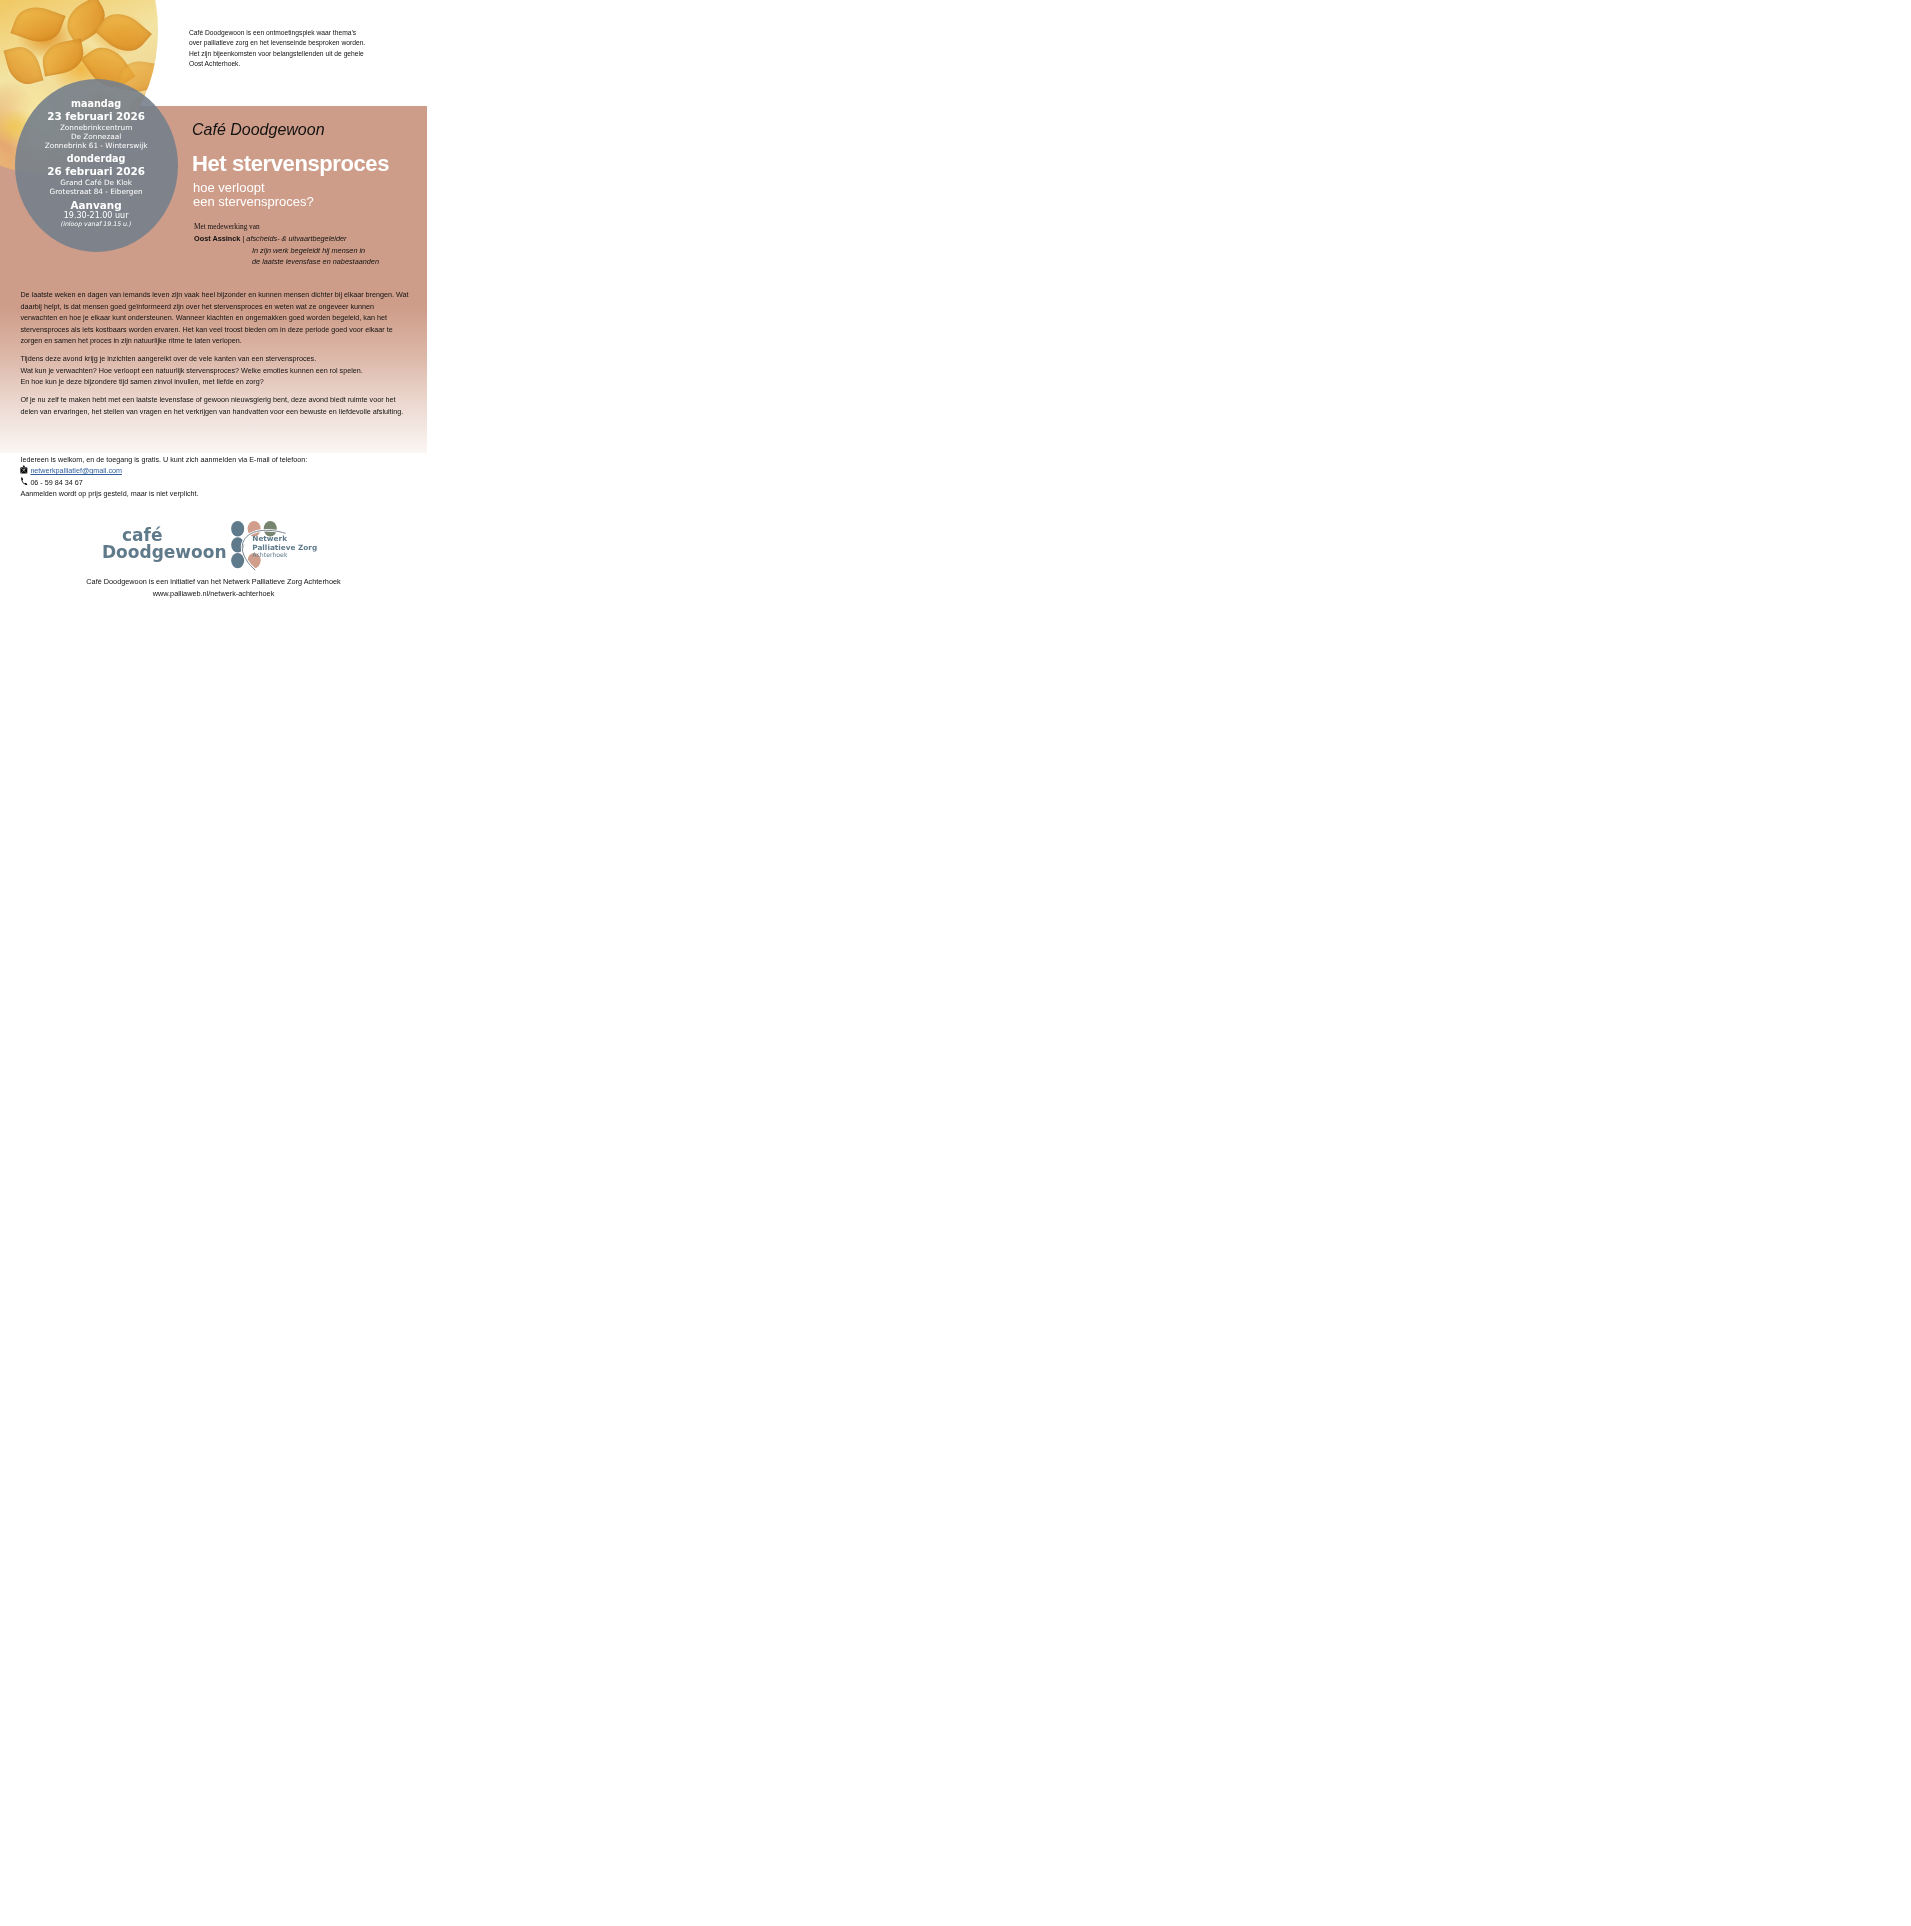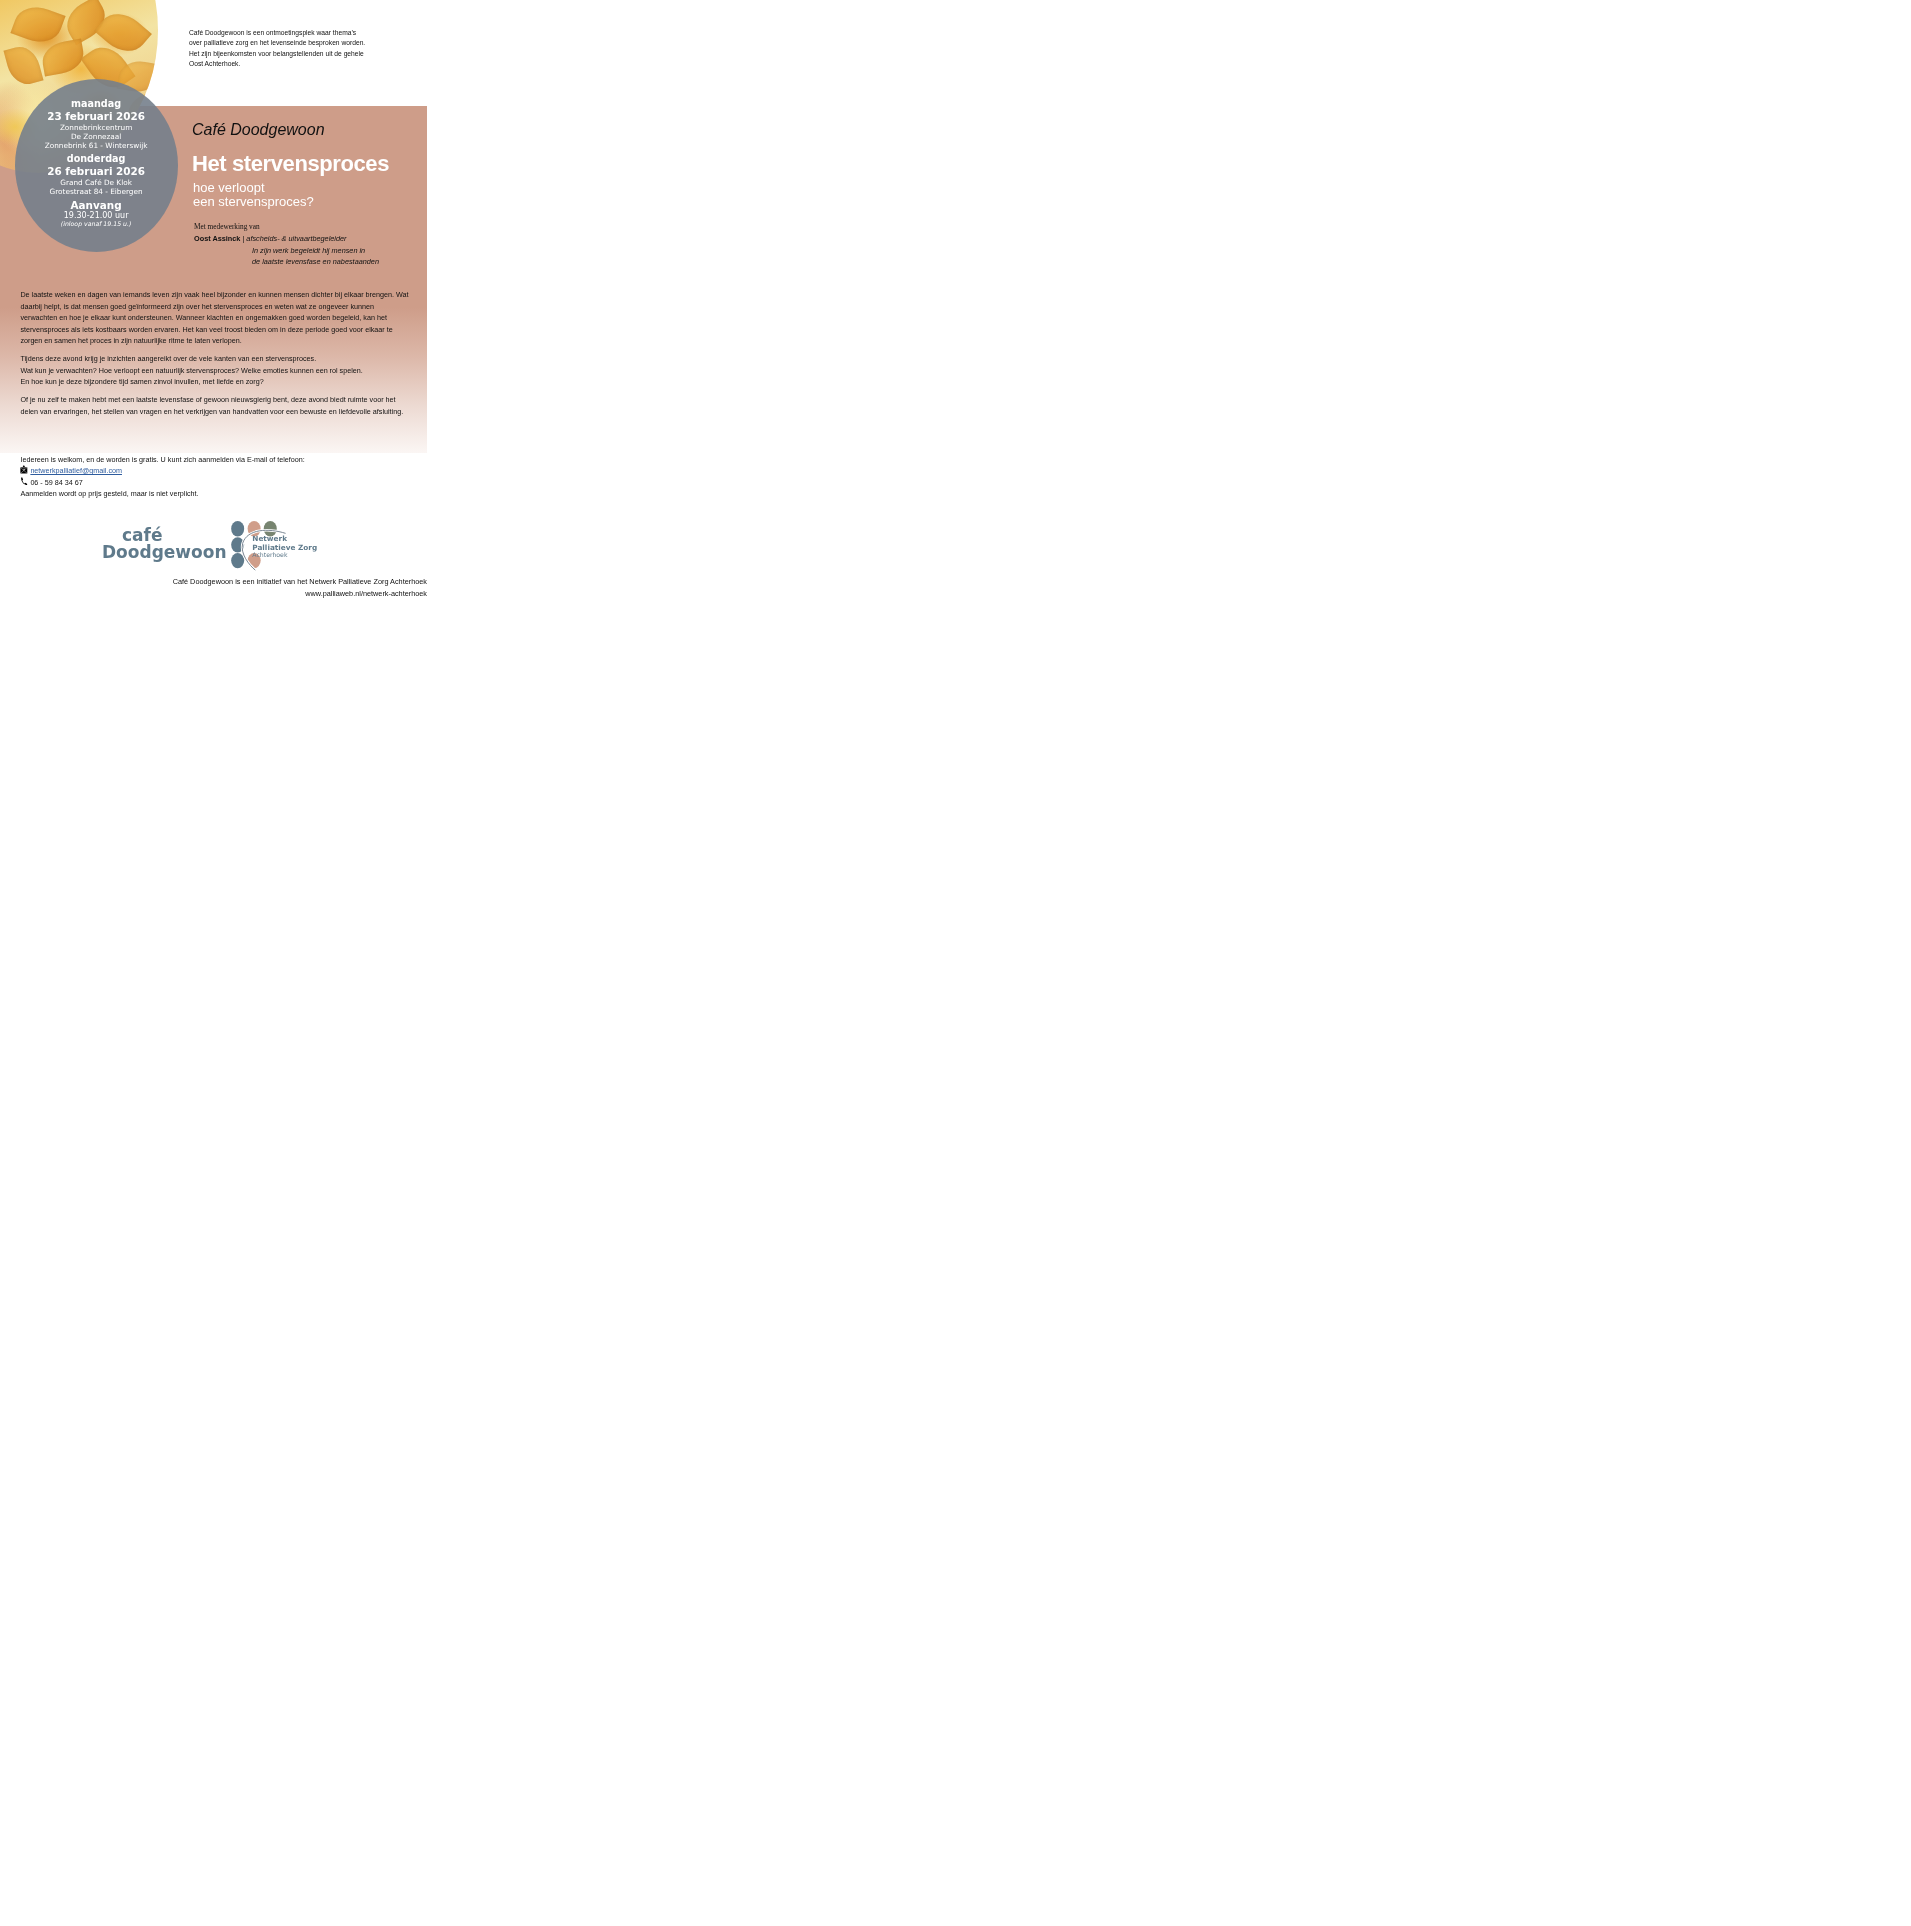--- a/index.html
+++ b/index.html
@@ -111,21 +111,21 @@
   }
   .logo-cafe .l1 { font-size: 17px; line-height: 15.4px; padding-left: 20px; }
   .logo-cafe .l2 { font-size: 17px; line-height: 18.5px; }
   .logo-network { position: absolute; left: 230px; top: 521px; width: 92px; height: 50px; }
   .logo-network .t {
     position: absolute; left: 22.3px; color: #5f7a8b; font-family: "DejaVu Sans", sans-serif;
   }
 
   
   .footer {
-    position: absolute; left: 0; width: 427px; top: 576px; text-align: right;
+    position: absolute; left: 0; width: 427px; top: 576px; text-align: center;
     font-family: "Liberation Sans", sans-serif; font-size: 7.3px; line-height: 11.6px; color: #111;
   }
 </style>
 </head>
 <body>
 
 <div class="page">
 
   <div class="band"></div>
 
@@ -185,21 +185,21 @@
 
   <div class="body">
     <p>De laatste weken en dagen van iemands leven zijn vaak heel bijzonder en kunnen mensen dichter bij elkaar brengen. Wat daarbij helpt, is dat mensen goed geïnformeerd zijn over het stervensproces en weten wat ze ongeveer kunnen verwachten en hoe je elkaar kunt ondersteunen. Wanneer klachten en ongemakken goed worden begeleid, kan het stervensproces als iets kostbaars worden ervaren. Het kan veel troost bieden om in deze periode goed voor elkaar te zorgen en samen het proces in zijn natuurlijke ritme te laten verlopen.</p>
     <p style="white-space:pre-line">Tijdens deze avond krijg je inzichten aangereikt over de vele kanten van een stervensproces.
 Wat kun je verwachten? Hoe verloopt een natuurlijk stervensproces? Welke emoties kunnen een rol spelen.
 En hoe kun je deze bijzondere tijd samen zinvol invullen, met liefde en zorg?</p>
     <p>Of je nu zelf te maken hebt met een laatste levensfase of gewoon nieuwsgierig bent, deze avond biedt ruimte voor het delen van ervaringen, het stellen van vragen en het verkrijgen van handvatten voor een bewuste en liefdevolle afsluiting.</p>
   </div>
 
   <div class="contact">
-    <div>Iedereen is welkom, en de worden is gratis. U kunt zich aanmelden via E-mail of telefoon:</div>
+    <div>Iedereen is welkom, en de toegang is gratis. U kunt zich aanmelden via E-mail of telefoon:</div>
     <div class="row">
       <span class="icon">
         <svg width="7.7" height="8.5" viewBox="0 0 20 22" style="font-size:18.6px">
           <polygon points="10,0 13,5 7,5" fill="#000"></polygon>
           <rect x="1" y="6" width="18" height="16" fill="#000"></rect>
           <polyline points="1,6 10,14 19,6" fill="none" stroke="#fff" stroke-width="1"></polyline>
           <polyline points="1,22 10,14 19,22" fill="none" stroke="#fff" stroke-width="1"></polyline>
           <text x="10" y="12" font-size="6" fill="#fff" text-anchor="middle" font-family="DejaVu Sans, sans-serif">@</text>
         </svg>
       </span>

